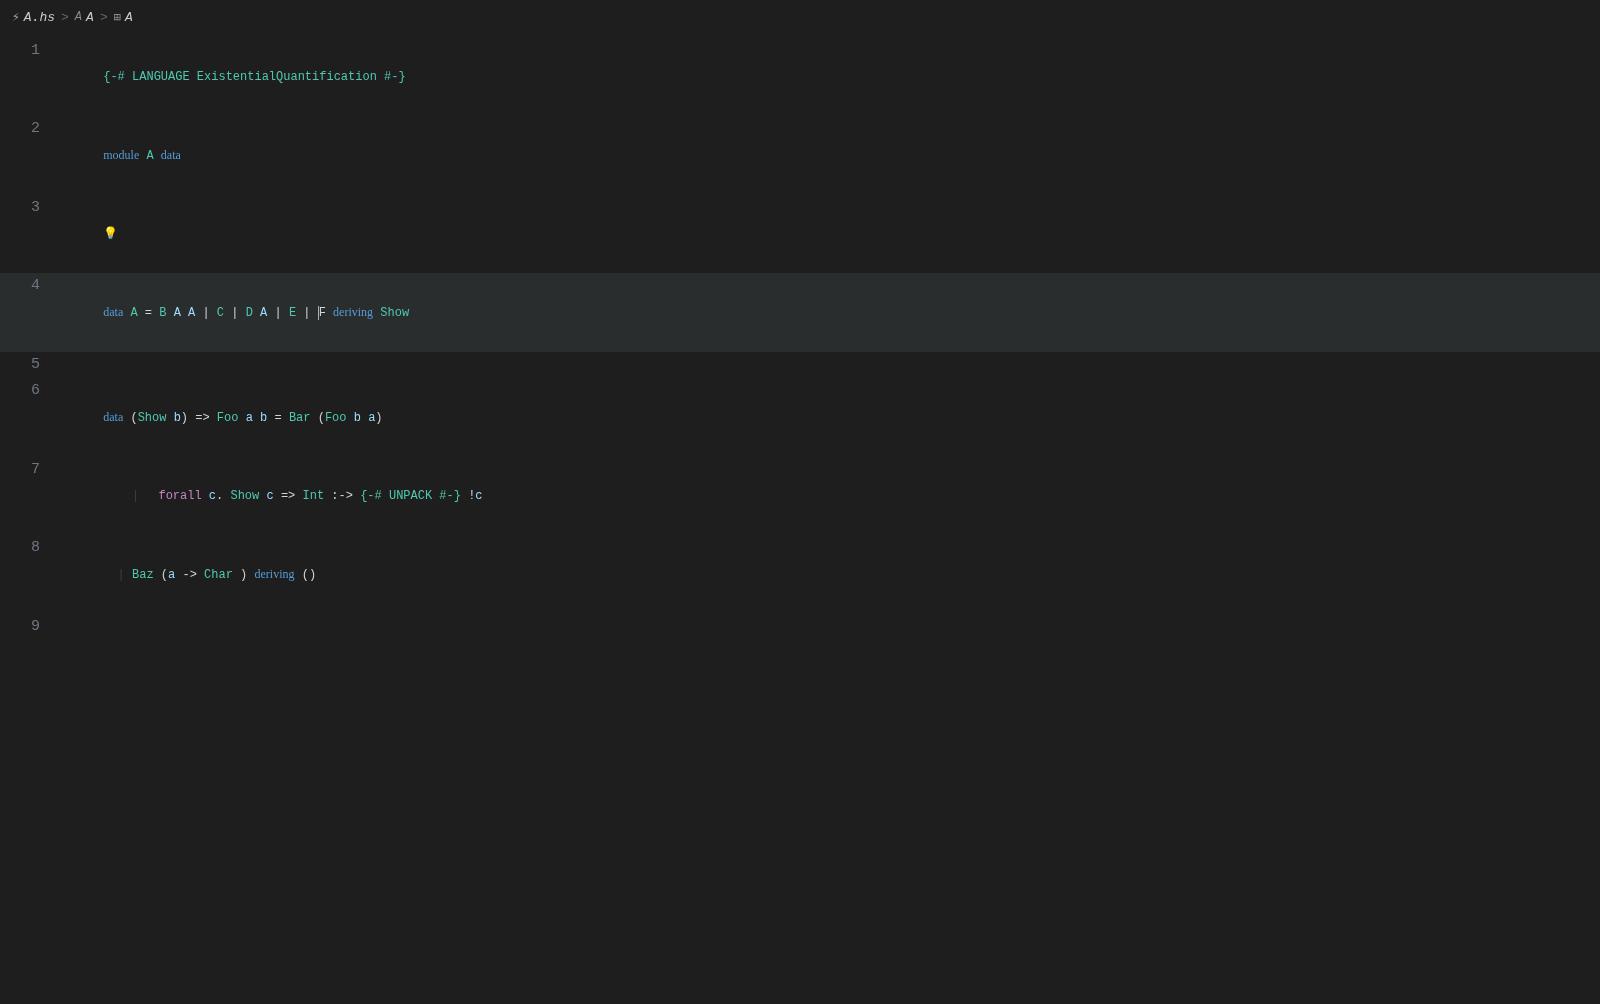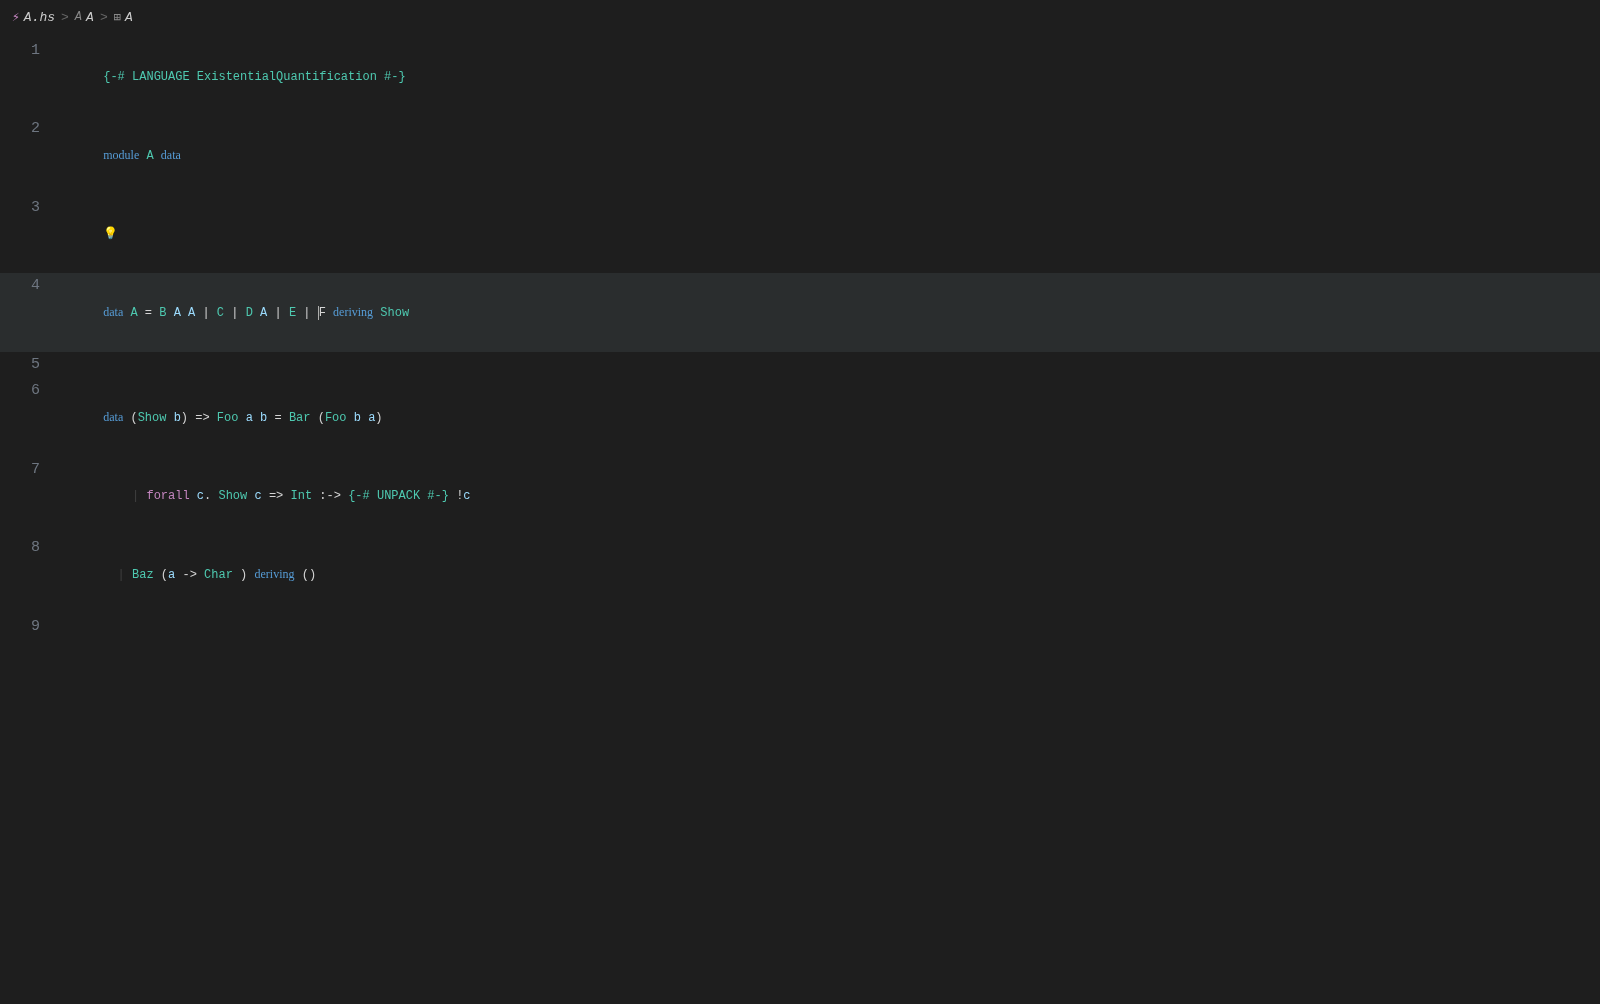--- a/index.html
+++ b/index.html
@@ -68,21 +68,21 @@
       white-space: pre;
       font-size: 12px;
     }
 
     
     .kw { color: #569cd6; font-family: Liberation Serif, serif; } 
     .pragma { color: #4ec9b0; }
     .type { color: #4ec9b0; } 
     .ctor { color: #4ec9b0; }
     .tv { color: #9cdcfe; }
-    .forall-kw { color: #c586c0; }
+    .forall-kw { color: #c586c0; margin-left: 12px; }
     .dot { color: #d4d4d4; }
     .cursor-line { background-color: #2a2d2e; }
   </style>
 </head>
 <body>
 
 <div class="breadcrumb">
   <span class="breadcrumb-icon" style="color:#c586c0;">⚡</span>
   <span class="breadcrumb-part">A.hs</span>
   <span class="breadcrumb-sep">&gt;</span>

